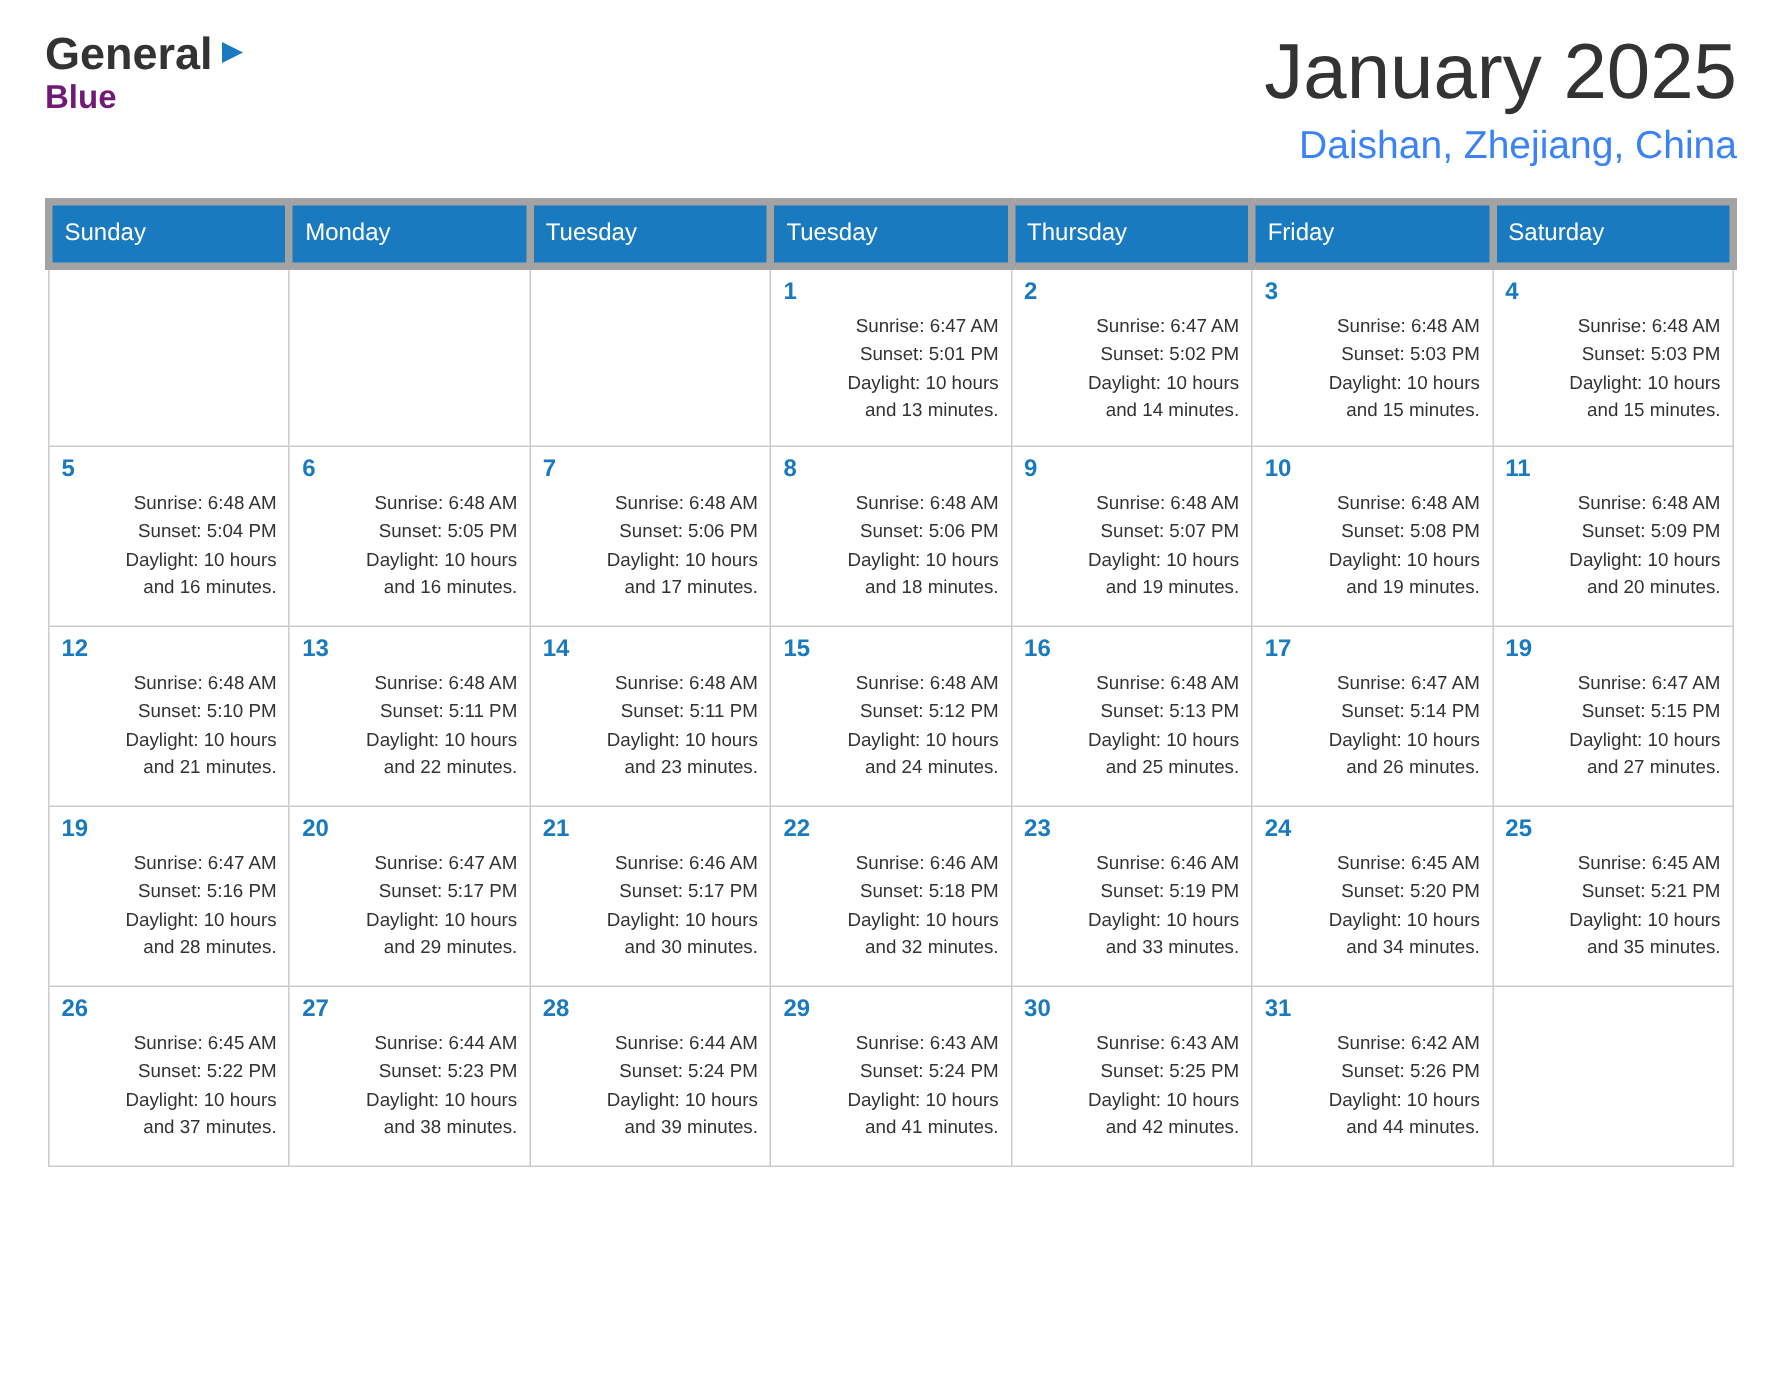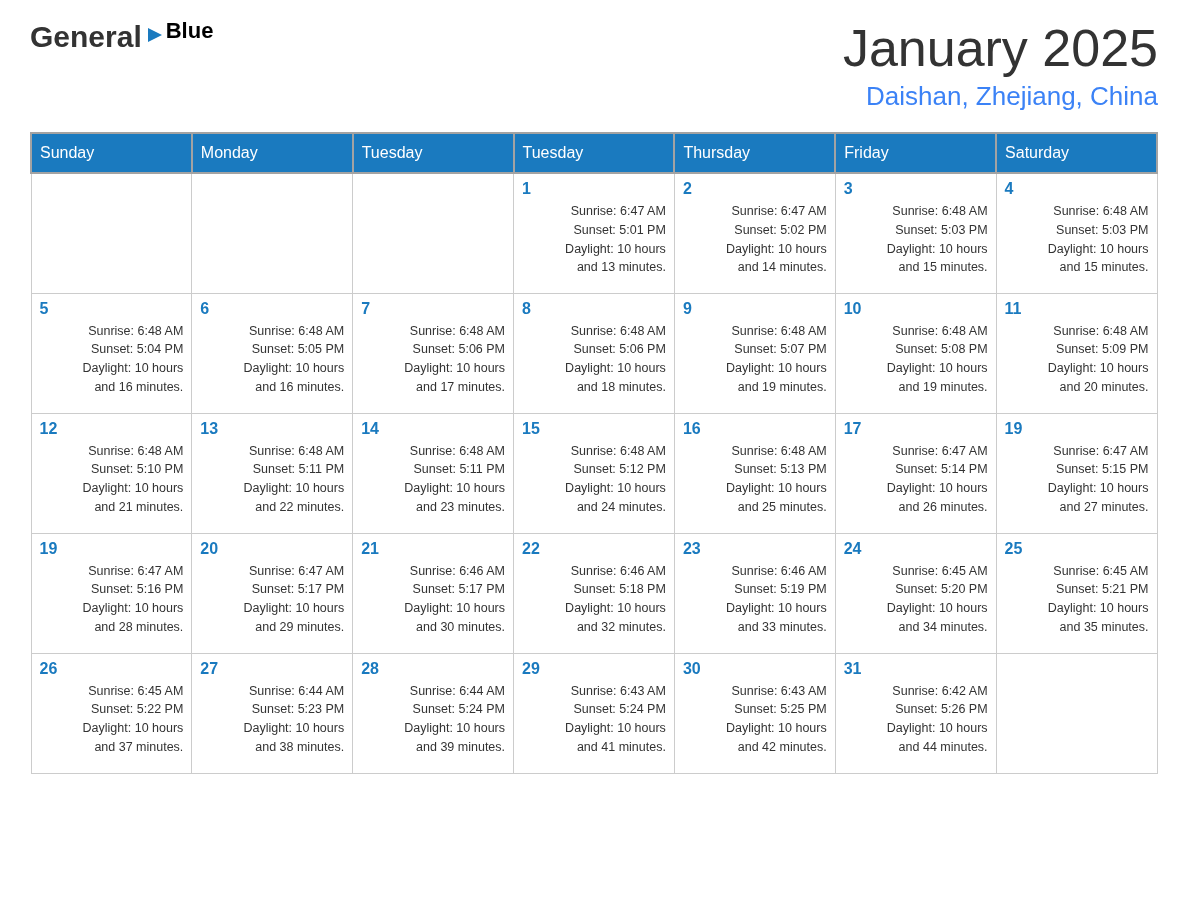--- a/index.html
+++ b/index.html
@@ -12,27 +12,27 @@
       min-height: 918px;
     }
     .header {
       display: flex;
       justify-content: space-between;
       align-items: flex-start;
       margin-bottom: 20px;
     }
     .logo {
       display: flex;
-      flex-direction: row;
+      flex-direction: column;
       align-items: flex-start;
     }
     .logo-blue {
       font-size: 22px;
       font-weight: bold;
-      color: #000000;
+      color: #701a75;
       margin-top: -2px;
     }
     .title-section {
       text-align: right;
     }
     .calendar-title {
       font-size: 52px;
       font-weight: normal;
       color: #333;
       line-height: 1.1;
@@ -48,21 +48,21 @@
       border-collapse: collapse;
       table-layout: fixed;
     }
     .calendar thead th {
       background-color: #1a7abf;
       color: #fff;
       padding: 10px 8px;
       font-size: 16px;
       font-weight: normal;
       text-align: left;
-      border: 2px solid #a3a3a3;
+      border: 5px solid #a3a3a3;
     }
     .calendar tbody td {
       border: 1px solid #ccc;
       vertical-align: top;
       padding: 6px 8px;
       font-size: 13px;
       color: #333;
       min-height: 100px;
       height: 120px;
     }

